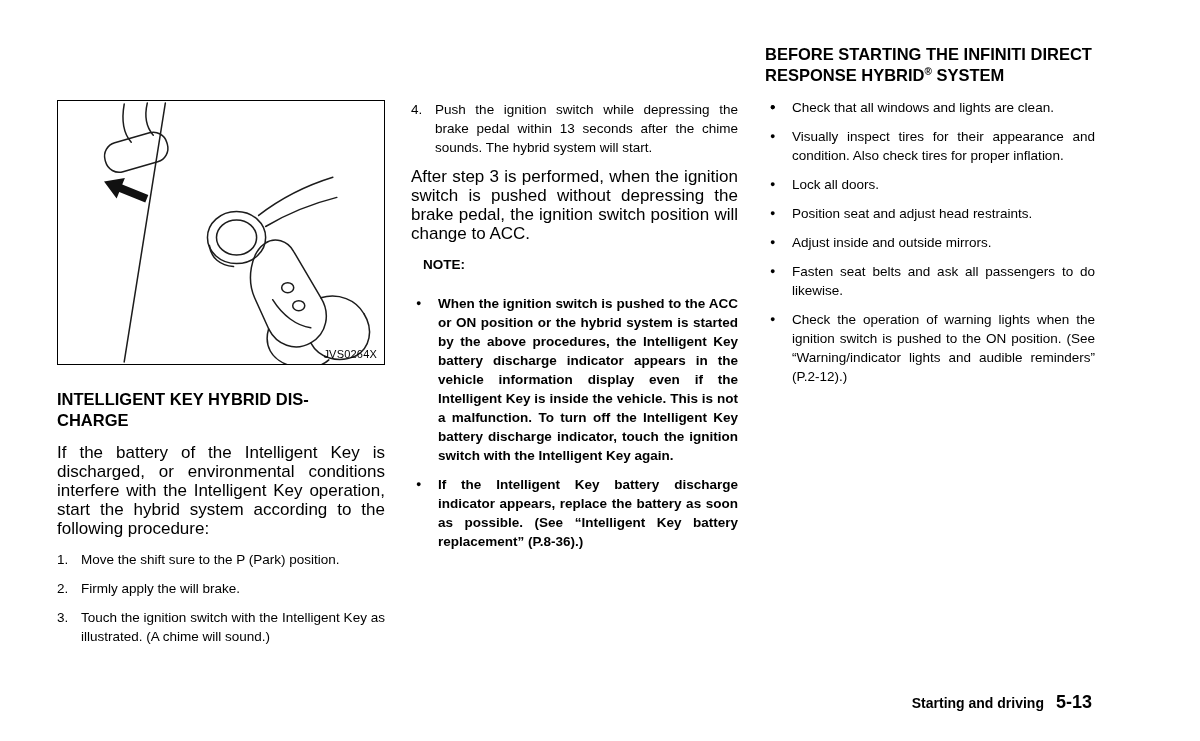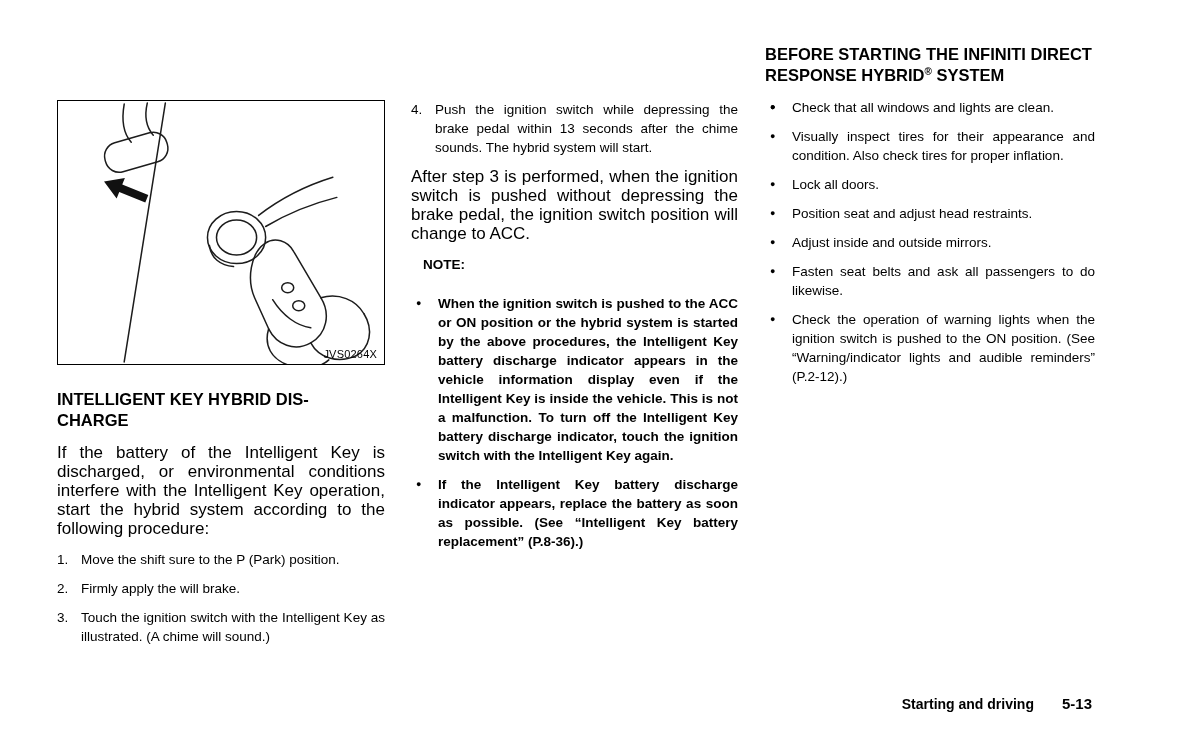--- a/index.html
+++ b/index.html
@@ -61,21 +61,21 @@
     position:absolute; left:5px; top:0;
     font-size:9px; line-height:19px;
   }
   ul.bullets.bold li { font-weight:bold; }
 
   .footer {
     position:absolute; right:108px; bottom:28px;
     font-weight:bold; white-space:nowrap;
   }
   .footer .footsec { font-size:14px; }
-  .footer .pagenum { font-size:15px; margin-left:28px; }
+  .footer .pagenum { font-size:18px; margin-left:12px; }
 </style>
 </head>
 <body>
 
 <div class="page">
 
   <div class="col col-left">
 
     <div class="figure">
       <svg viewBox="0 0 325 262" aria-hidden="true">

